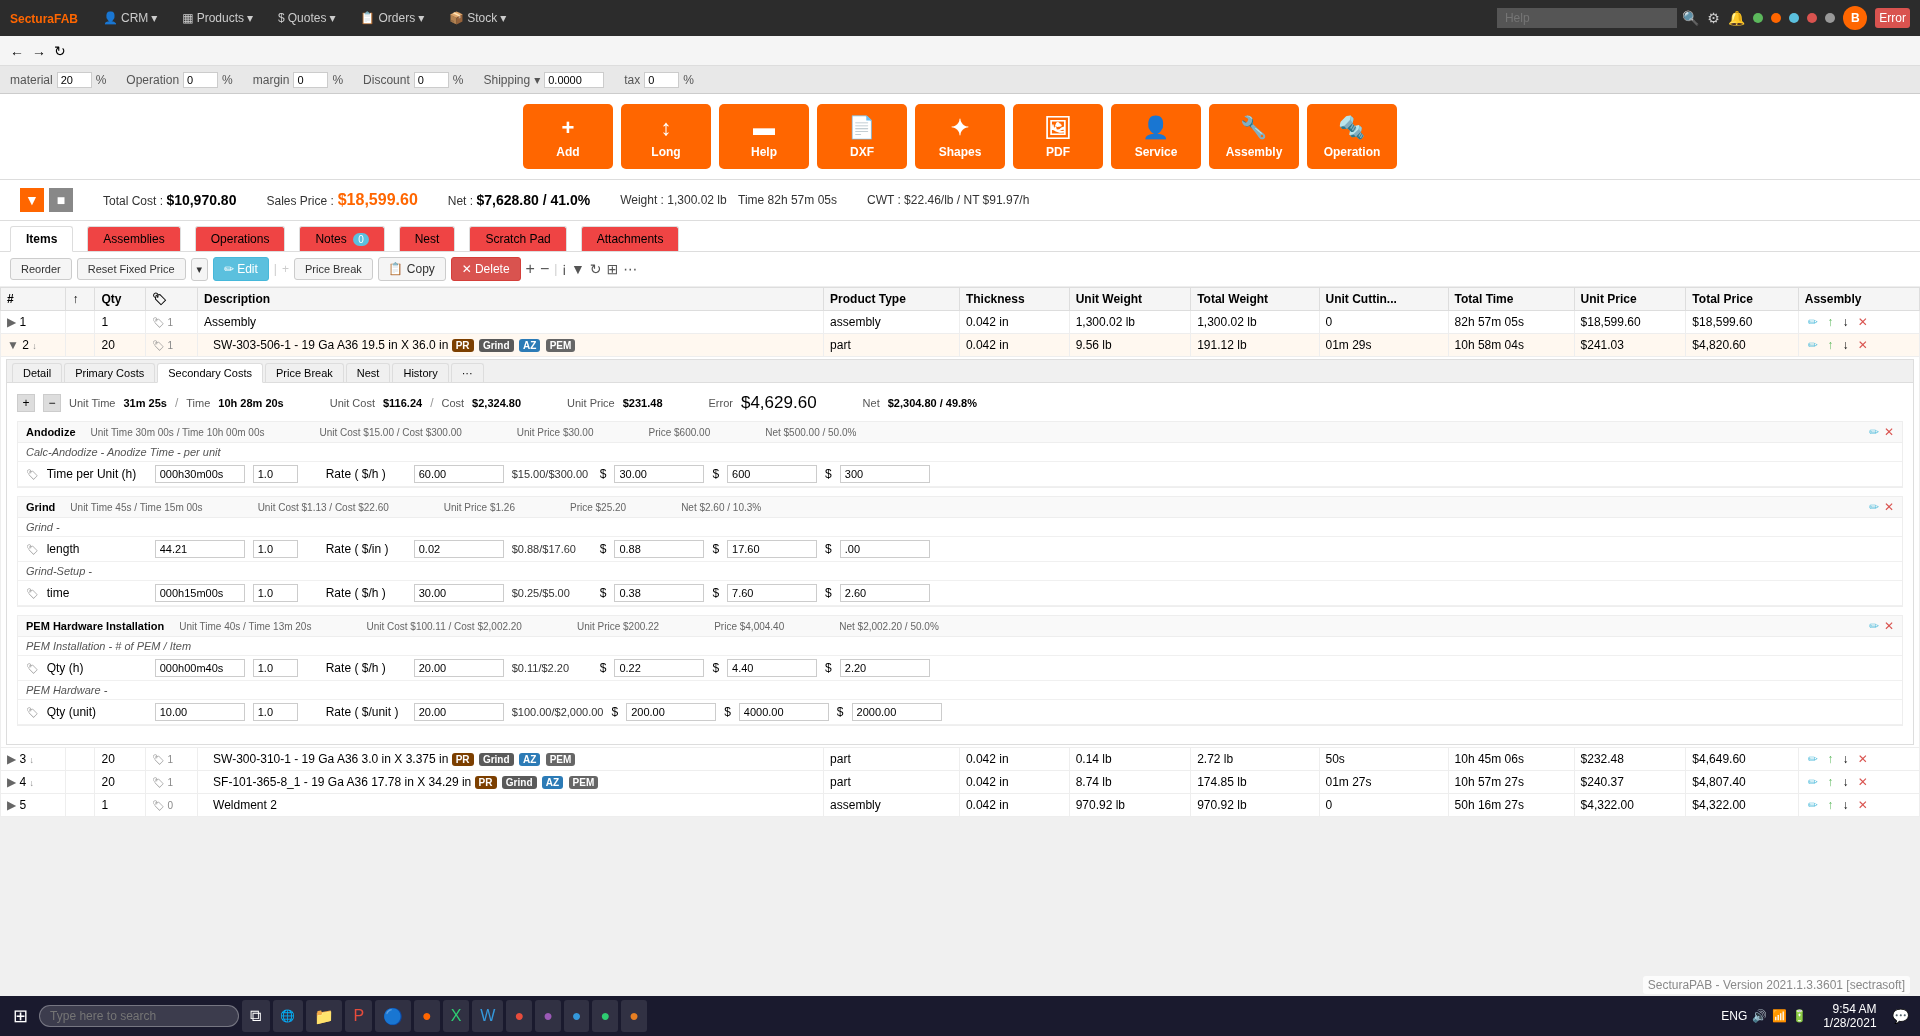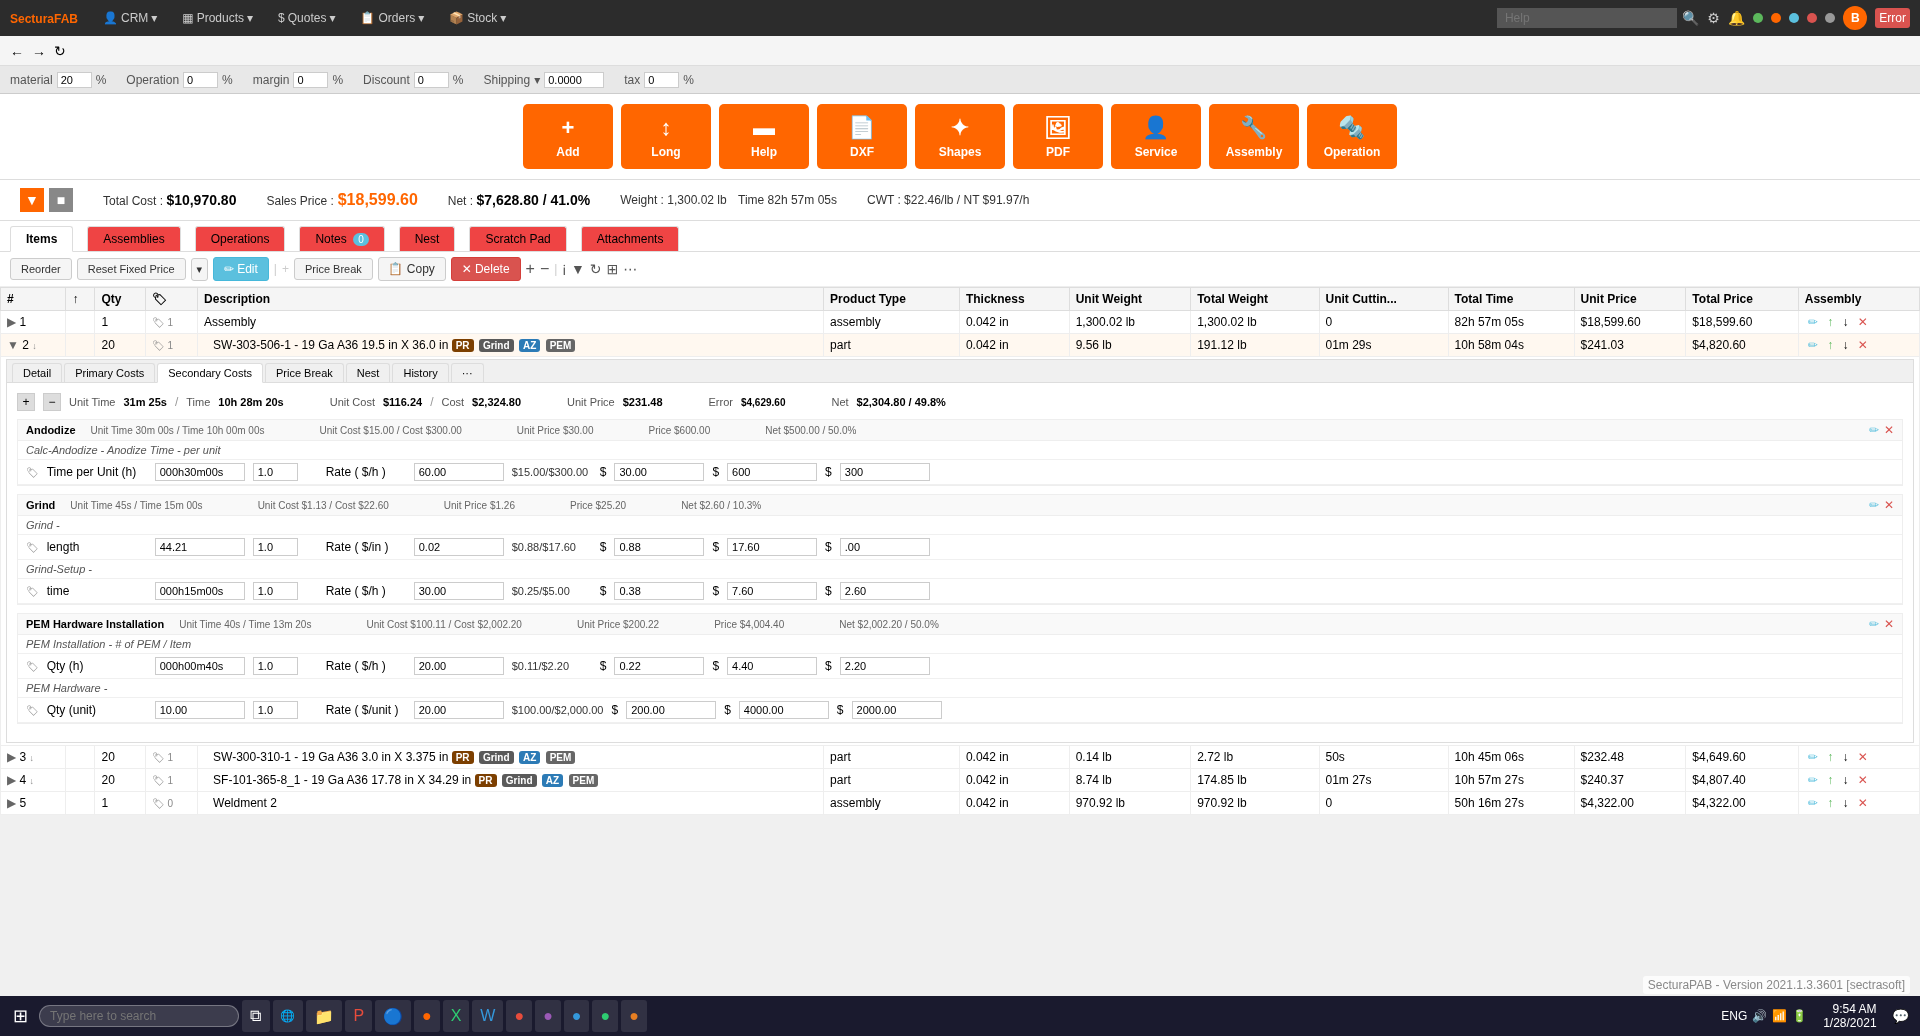--- a/index.html
+++ b/index.html
@@ -738,21 +738,21 @@
                 <span style="color:#999;">/</span>
                 <span style="font-size:11px;color:#555;">Cost</span>
                 <span style="font-size:11px;font-weight:bold;">$2,324.80</span>
 
                 <span style="margin-left:30px;"></span>
                 <span style="font-size:11px;color:#555;">Unit Price</span>
                 <span style="font-size:11px;font-weight:bold;">$231.48</span>
 
                 <span style="margin-left:30px;"></span>
                 <span style="font-size:11px;color:#555;">Error</span>
-                <span style="font-size:10px;font-weight:bold;">$4,629.60</span>
+                <span style="font-size:17px;font-weight:normal;">$4,629.60</span>
 
                 <span style="margin-left:30px;"></span>
                 <span style="font-size:11px;color:#555;">Net</span>
                 <span style="font-size:11px;font-weight:bold;">$2,304.80 / 49.8%</span>
               </div>
 
               <div class="cost-section">
                 <div class="cost-section-header">
                   <span class="cost-section-title">Andodize</span>
                   <span class="cost-section-detail">Unit Time 30m 00s / Time 10h 00m 00s</span>

